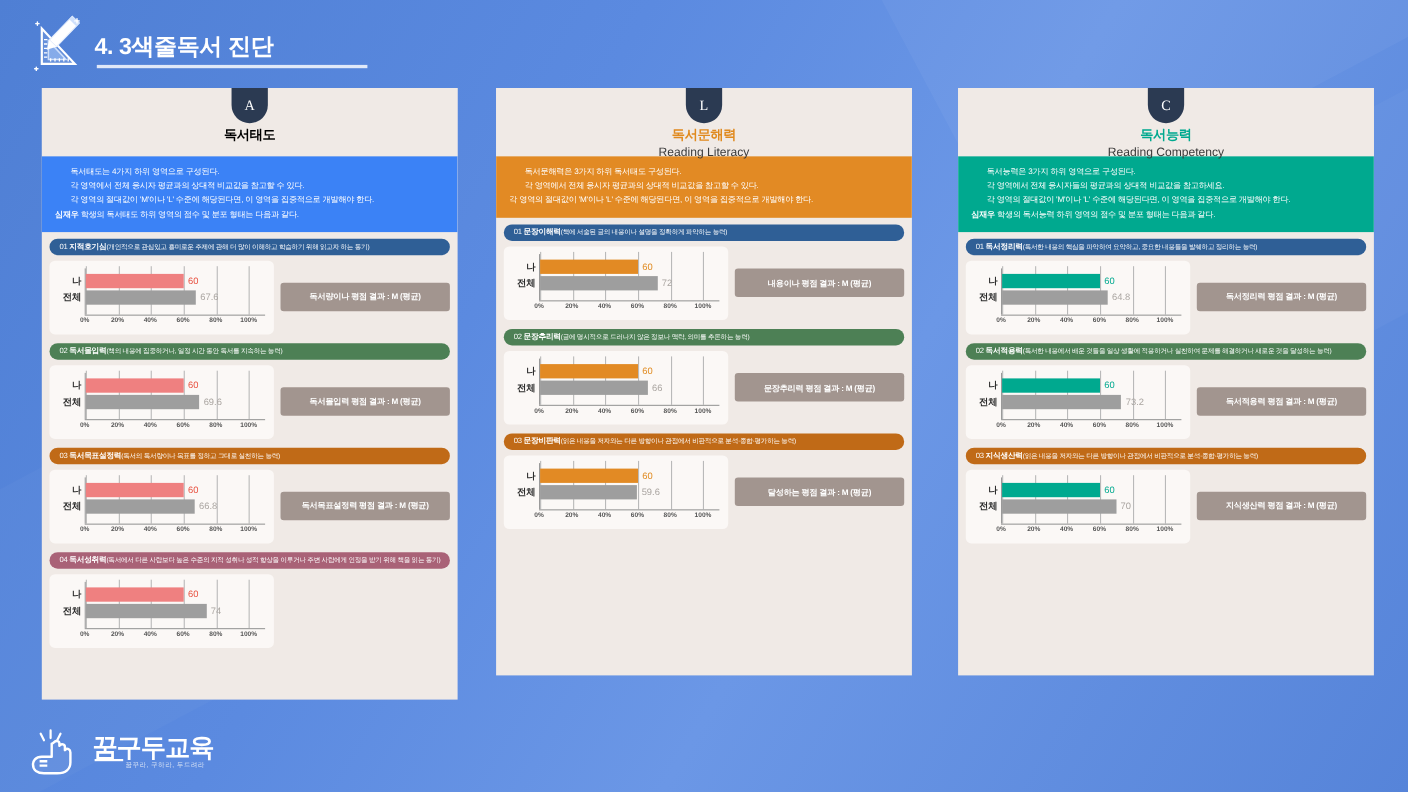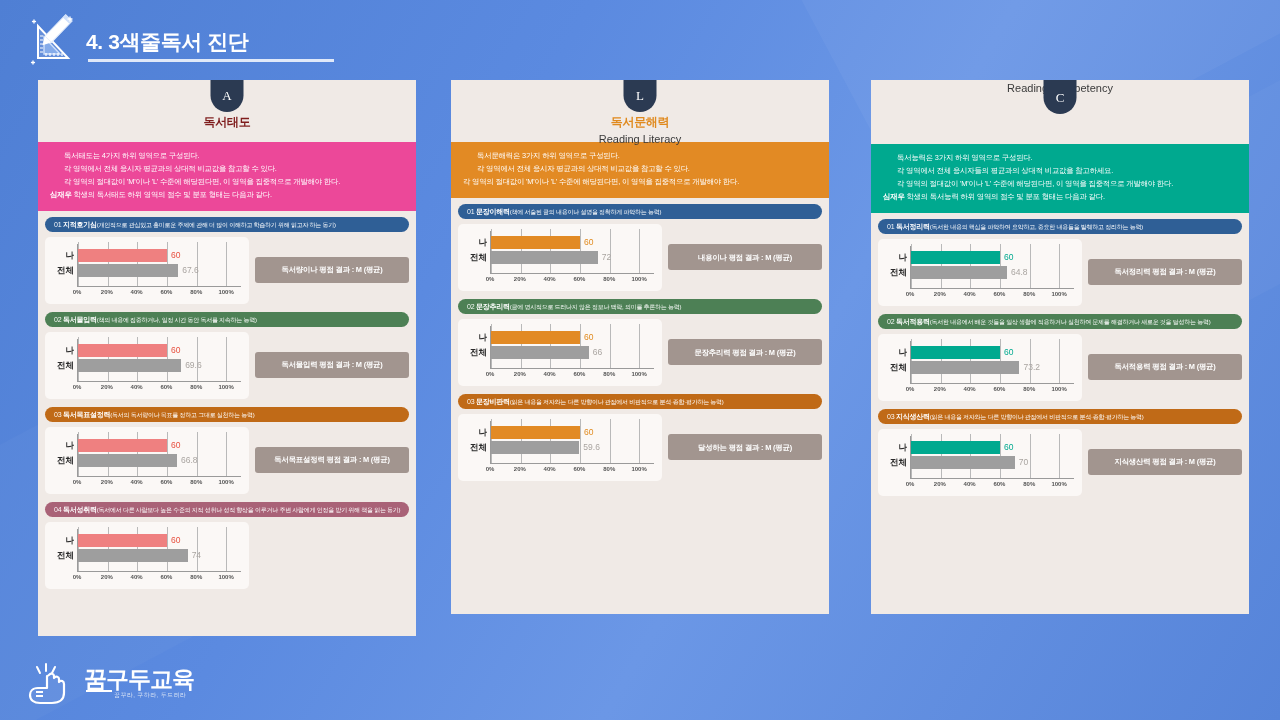--- a/index.html
+++ b/index.html
@@ -176,23 +176,23 @@
     </svg>
   </div>
   <div id="title-text">4. 3색줄독서 진단</div>
   <div id="title-underline"></div>
 </div>
 
 <div id="cards-root">
     <div class="card" id="card-0">
       <div class="card-head">
         <div class="badge">A</div>
-        <div class="card-title-kr" style="color:#7f1d1d">독서태도</div>
-      </div>
-      <div class="desc" style="background: #ec4899;">
+        <div class="card-title-kr" style="color:#000000">독서태도</div>
+      </div>
+      <div class="desc" style="background: #3b82f6;">
         <div>독서태도는 4가지 하위 영역으로 구성된다.</div>
         <div>각 영역에서 전체 응시자 평균과의 상대적 비교값을 참고할 수 있다.</div>
         <div>각 영역의 절대값이 'M'이나 'L' 수준에 해당된다면, 이 영역을 집중적으로 개발해야 한다.</div>
         <div><span class="student">심재우</span> 학생의 독서태도 하위 영역의 점수 및 분포 형태는 다음과 같다.</div>
       </div>
       <div class="sections">
         <div class="sec-header" style="background: rgb(47, 95, 150);"><span class="num">01</span> <span class="nm">지적호기심</span><span class="dsc">(개인적으로 관심있고 흥미로운 주제에 관해 더 많이 이해하고 학습하기 위해 읽고자 하는 동기)</span></div>
         <div class="sec-body">
           <div class="chart-box">
             <div class="chart">
@@ -329,21 +329,21 @@
         </div>
       </div>
     </div>
     <div class="card" id="card-1">
       <div class="card-head">
         <div class="badge">L</div>
         <div class="card-title-kr" style="color:#e08a1e">독서문해력</div>
         <div class="card-title-en">Reading Literacy</div>
       </div>
       <div class="desc" style="background: rgb(226, 138, 36);">
-        <div>독서문해력은 3가지 하위 영역으로 구성된다.</div>
+        <div>독서문해력은 3가지 하위 독서태도 구성된다.</div>
         <div>각 영역에서 전체 응시자 평균과의 상대적 비교값을 참고할 수 있다.</div>
         <div>각 영역의 절대값이 'M'이나 'L' 수준에 해당된다면, 이 영역을 집중적으로 개발해야 한다.</div>
       </div>
       <div class="sections">
         <div class="sec-header" style="background: rgb(47, 95, 150);"><span class="num">01</span> <span class="nm">문장이해력</span><span class="dsc">(책에 서술된 글의 내용이나 설명을 정확하게 파악하는 능력)</span></div>
         <div class="sec-body">
           <div class="chart-box">
             <div class="chart">
               <div class="gridline" style="left:0%"></div>
               <div class="gridline" style="left:18.181818181818183%"></div>
@@ -441,20 +441,21 @@
               <span class="tick" style="left:90.9090909090909%">100%</span>
             </div>
           </div>
           <div class="result-box">달성하는 평점 결과 : M (평균)</div>
         </div>
       </div>
     </div>
     <div class="card" id="card-2">
       <div class="card-head">
         <div class="badge">C</div>
+        <div class="card-title-kr" style="color:#00a98f">독서능력</div>
         <div class="card-title-en">Reading Competency</div>
       </div>
       <div class="desc" style="background: rgb(0, 169, 143);">
         <div>독서능력은 3가지 하위 영역으로 구성된다.</div>
         <div>각 영역에서 전체 응시자들의 평균과의 상대적 비교값을 참고하세요.</div>
         <div>각 영역의 절대값이 'M'이나 'L' 수준에 해당된다면, 이 영역을 집중적으로 개발해야 한다.</div>
         <div><span class="student">심재우</span> 학생의 독서능력 하위 영역의 점수 및 분포 형태는 다음과 같다.</div>
       </div>
       <div class="sections">
         <div class="sec-header" style="background: rgb(47, 95, 150);"><span class="num">01</span> <span class="nm">독서정리력</span><span class="dsc">(독서한 내용의 핵심을 파악하여 요약하고, 중요한 내용들을 발췌하고 정리하는 능력)</span></div>

